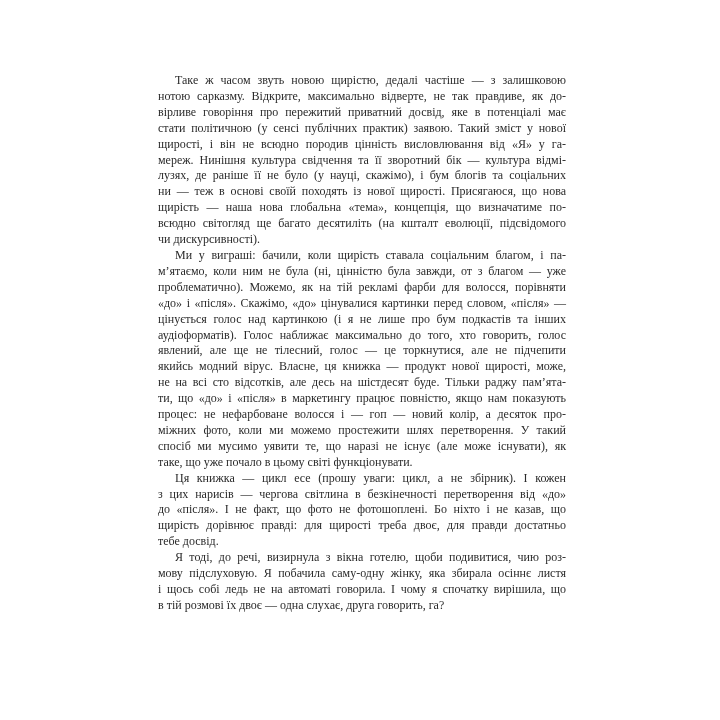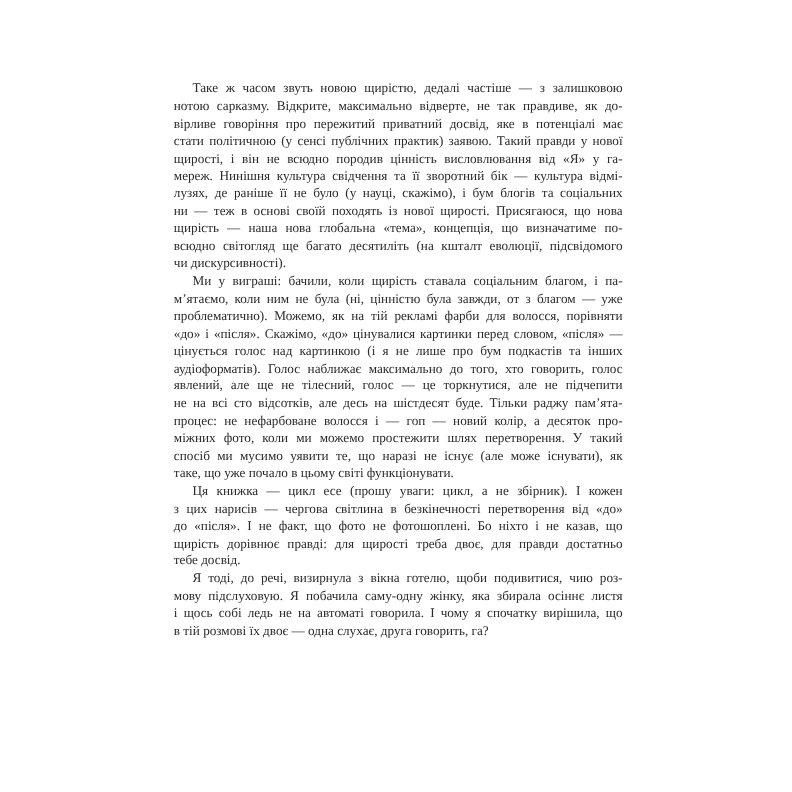--- a/index.html
+++ b/index.html
@@ -24,38 +24,40 @@
   .line.last { text-align-last: left; font-family: Liberation Serif, serif; }
 </style>
 </head>
 <body>
 
 <div class="page">
   <p>
     <span class="line">Таке ж часом звуть новою щирістю, дедалі частіше — з залишковою</span>
     <span class="line">нотою сарказму. Відкрите, максимально відверте, не так правдиве, як до-</span>
     <span class="line">вірливе говоріння про пережитий приватний досвід, яке в потенціалі має</span>
-    <span class="line">стати політичною (у сенсі публічних практик) заявою. Такий правди у нової</span>
+    <span class="line">стати політичною (у сенсі публічних практик) заявою. Такий зміст у нової</span>
     <span class="line">щирості, і він не всюдно породив цінність висловлювання від «Я» у га-</span>
     <span class="line">мереж. Нинішня культура свідчення та її зворотний бік — культура відмі-</span>
     <span class="line">лузях, де раніше її не було (у науці, скажімо), і бум блогів та соціальних</span>
     <span class="line">ни — теж в основі своїй походять із нової щирості. Присягаюся, що нова</span>
     <span class="line">щирість — наша нова глобальна «тема», концепція, що визначатиме по-</span>
     <span class="line">всюдно світогляд ще багато десятиліть (на кшталт еволюції, підсвідомого</span>
     <span class="line last">чи дискурсивності).</span>
   </p>
   <p>
     <span class="line">Ми у виграші: бачили, коли щирість ставала соціальним благом, і па-</span>
     <span class="line">м’ятаємо, коли ним не була (ні, цінністю була завжди, от з благом — уже</span>
     <span class="line">проблематично). Можемо, як на тій рекламі фарби для волосся, порівняти</span>
     <span class="line">«до» і «після». Скажімо, «до» цінувалися картинки перед словом, «після» —</span>
     <span class="line">цінується голос над картинкою (і я не лише про бум подкастів та інших</span>
     <span class="line">аудіоформатів). Голос наближає максимально до того, хто говорить, голос</span>
     <span class="line">явлений, але ще не тілесний, голос — це торкнутися, але не підчепити</span>
+    <span class="line">якийсь модний вірус. Власне, ця книжка — продукт нової щирості, може,</span>
     <span class="line">не на всі сто відсотків, але десь на шістдесят буде. Тільки раджу пам’ята-</span>
+    <span class="line">ти, що «до» і «після» в маркетингу працює повністю, якщо нам показують</span>
     <span class="line">процес: не нефарбоване волосся і — гоп — новий колір, а десяток про-</span>
     <span class="line">міжних фото, коли ми можемо простежити шлях перетворення. У такий</span>
     <span class="line">спосіб ми мусимо уявити те, що наразі не існує (але може існувати), як</span>
     <span class="line last">таке, що уже почало в цьому світі функціонувати.</span>
   </p>
   <p>
     <span class="line">Ця книжка — цикл есе (прошу уваги: цикл, а не збірник). І кожен</span>
     <span class="line">з цих нарисів — чергова світлина в безкінечності перетворення від «до»</span>
     <span class="line">до «після». І не факт, що фото не фотошоплені. Бо ніхто і не казав, що</span>
     <span class="line">щирість дорівнює правді: для щирості треба двоє, для правди достатньо</span>

